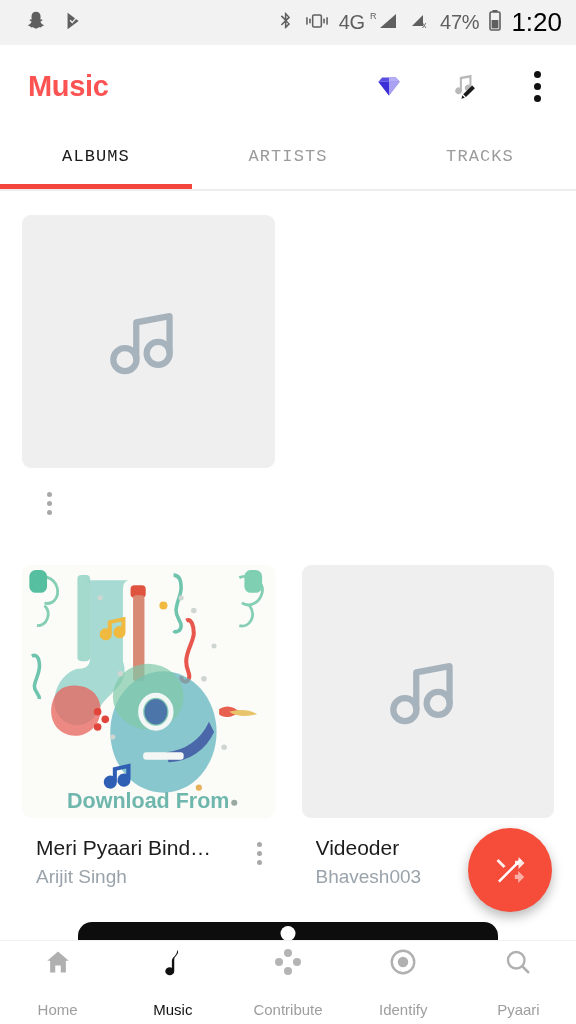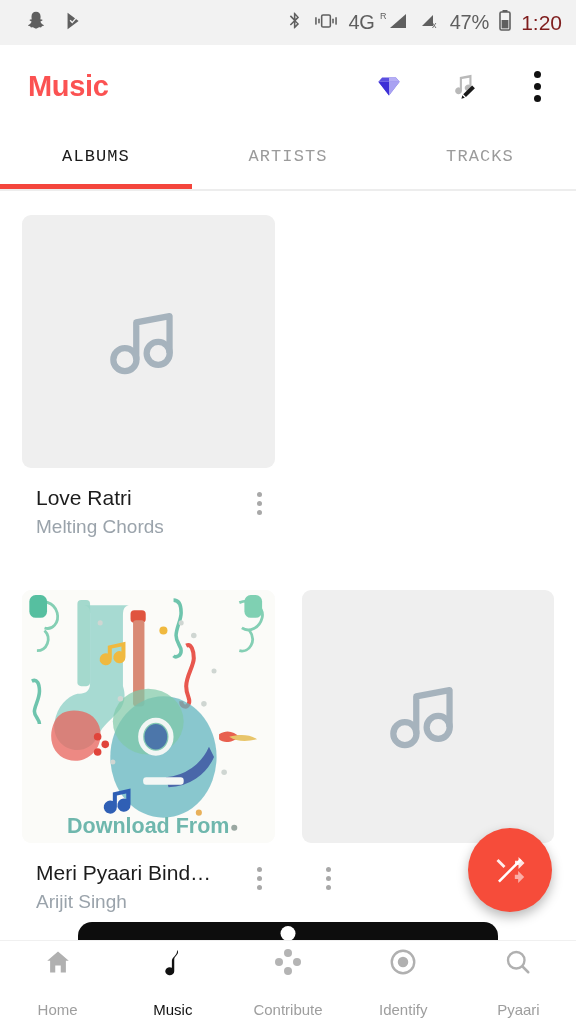--- a/index.html
+++ b/index.html
@@ -14,21 +14,21 @@
   
   .statusbar {
     height:45px; background:#f2f2f2;
     display:flex; align-items:center;
     padding:0 14px 0 25px;
     gap:0;
   }
   .sb-left { display:flex; align-items:center; gap:16px; }
   .sb-right { margin-left:auto; display:flex; align-items:center; gap:9px; }
   .sb-text { font-size:20px; color:#5f5f5f; letter-spacing:-0.2px; }
-  .sb-clock { font-size:21px; color:#7f1d1d; letter-spacing:0px; }
+  .sb-clock { font-size:26px; color:#000000; letter-spacing:0px; }
   .sb-ic { display:block; }
 
   
   .appbar {
     height:83px; background:#fff;
     display:flex; align-items:center;
     padding:0 22px 0 28px;
   }
   .app-title {
     font-size:29px; font-weight:bold;
@@ -231,24 +231,20 @@
 
       <div class="album">
         <div class="art">
           <svg width="94" height="94" viewBox="0 0 48 48">
             <path fill="none" stroke="#a6b3bd" stroke-width="3.2" stroke-linejoin="round" d="M18 33V14l17-3.2v19"></path>
             <circle cx="12.2" cy="33" r="5.9" fill="none" stroke="#a6b3bd" stroke-width="3.2"></circle>
             <circle cx="29.2" cy="29.8" r="5.9" fill="none" stroke="#a6b3bd" stroke-width="3.2"></circle>
           </svg>
         </div>
         <div class="meta">
-          <div class="meta-text">
-            <div class="alb-title">Love Ratri</div>
-            <div class="alb-artist">Melting Chords</div>
-          </div>
           <div class="row-kebab">
               <i></i>
               <i></i>
               <i></i>
             </div>
         </div>
       </div>
     </div>
 
     <div class="grid grid-row2">
@@ -324,20 +320,24 @@
 
       <div class="album">
         <div class="art">
           <svg width="94" height="94" viewBox="0 0 48 48">
             <path fill="none" stroke="#a6b3bd" stroke-width="3.2" stroke-linejoin="round" d="M18 33V14l17-3.2v19"></path>
             <circle cx="12.2" cy="33" r="5.9" fill="none" stroke="#a6b3bd" stroke-width="3.2"></circle>
             <circle cx="29.2" cy="29.8" r="5.9" fill="none" stroke="#a6b3bd" stroke-width="3.2"></circle>
           </svg>
         </div>
         <div class="meta">
+          <div class="meta-text">
+            <div class="alb-title">Videoder</div>
+            <div class="alb-artist">Bhavesh003</div>
+          </div>
           <div class="row-kebab">
               <i></i>
               <i></i>
               <i></i>
             </div>
         </div>
       </div>
     </div>
   </div>
 

